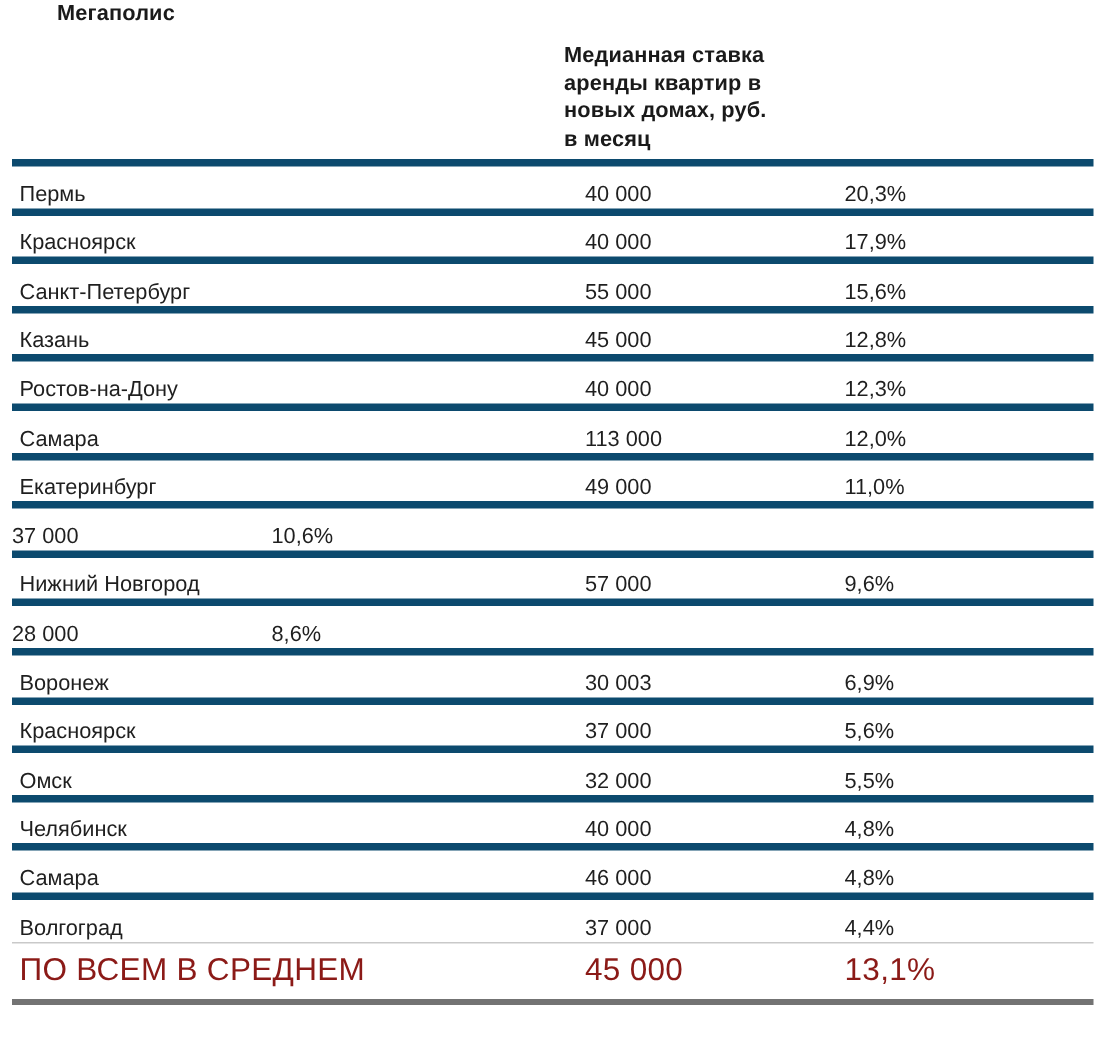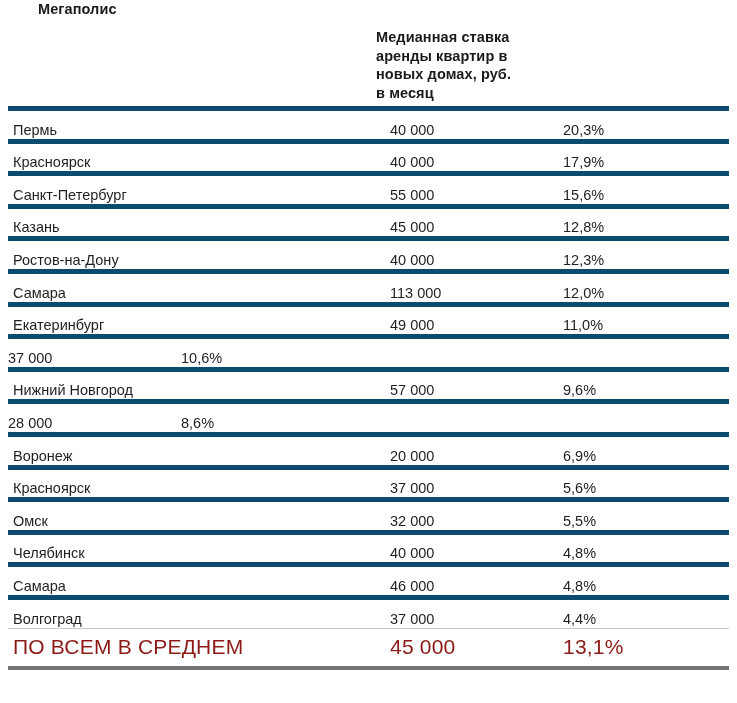--- a/index.html
+++ b/index.html
@@ -159,21 +159,21 @@
       <div class="cell col-share">9,6%</div>
     </div>
 
     <div class="row">
       <div class="cell col-rate">28 000</div>
       <div class="cell col-share">8,6%</div>
     </div>
 
     <div class="row">
       <div class="cell col-city">Воронеж</div>
-      <div class="cell col-rate">20 000</div>
+      <div class="cell col-rate">30 003</div>
       <div class="cell col-share">6,9%</div>
     </div>
 
     <div class="row">
       <div class="cell col-city">Красноярск</div>
       <div class="cell col-rate">37 000</div>
       <div class="cell col-share">5,6%</div>
     </div>
 
     <div class="row">

